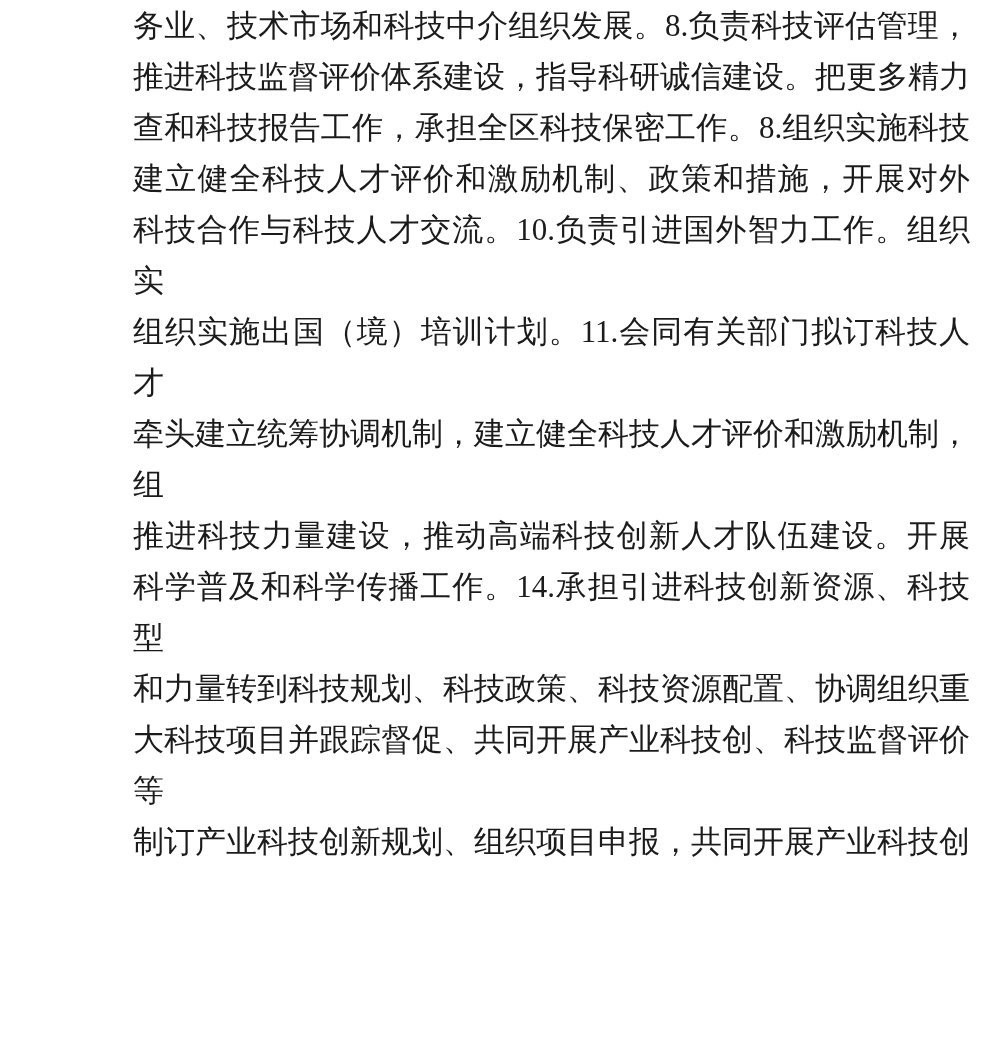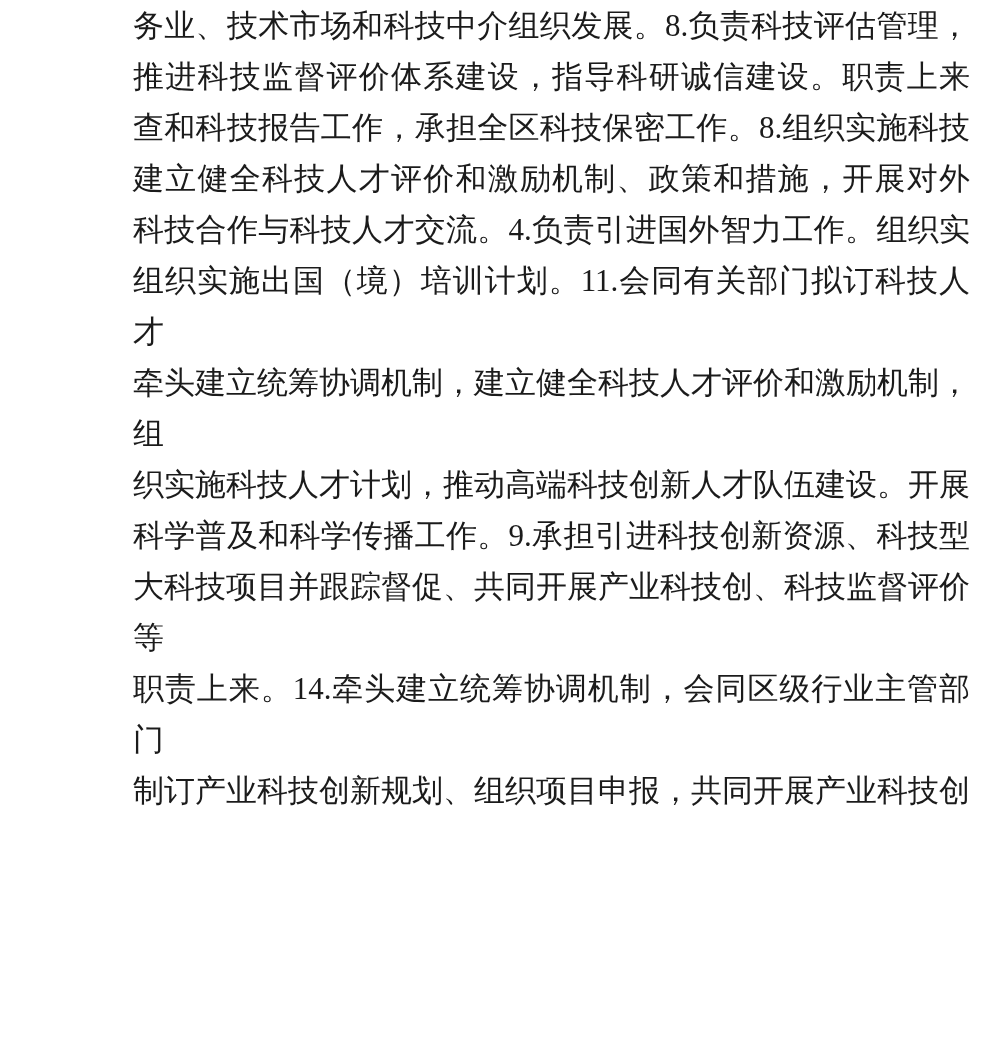--- a/index.html
+++ b/index.html
@@ -35,26 +35,26 @@
     font-family: Liberation Serif, serif;
   }
 </style>
 </head>
 <body>
 
 <div class="page">
   <div class="content">
 
     <div class="line just">务业、技术市场和科技中介组织发展。8.负责科技评估管理，</div>
-    <div class="line just">推进科技监督评价体系建设，指导科研诚信建设。职责上来</div>
+    <div class="line just">推进科技监督评价体系建设，指导科研诚信建设。把更多精力</div>
     <div class="line just">查和科技报告工作，承担全区科技保密工作。8.组织实施科技</div>
     <div class="line just">建立健全科技人才评价和激励机制、政策和措施，开展对外</div>
-    <div class="line just">科技合作与科技人才交流。4.负责引进国外智力工作。组织实</div>
+    <div class="line just">科技合作与科技人才交流。10.负责引进国外智力工作。组织实</div>
     <div class="line just">组织实施出国（境）培训计划。11.会同有关部门拟订科技人才</div>
     <div class="line just">牵头建立统筹协调机制，建立健全科技人才评价和激励机制，组</div>
-    <div class="line just">织实施科技人才计划，推动高端科技创新人才队伍建设。开展</div>
-    <div class="line just">科学普及和科学传播工作。9.承担引进科技创新资源、科技型</div>
+    <div class="line just">推进科技力量建设，推动高端科技创新人才队伍建设。开展</div>
+    <div class="line just">科学普及和科学传播工作。14.承担引进科技创新资源、科技型</div>
+    <div class="line just">和力量转到科技规划、科技政策、科技资源配置、协调组织重</div>
     <div class="line just">大科技项目并跟踪督促、共同开展产业科技创、科技监督评价等</div>
-    <div class="line just">职责上来。14.牵头建立统筹协调机制，会同区级行业主管部门</div>
     <div class="line just">制订产业科技创新规划、组织项目申报，共同开展产业科技创</div>
 
   </div>
 </div>
 
 </body></html>

